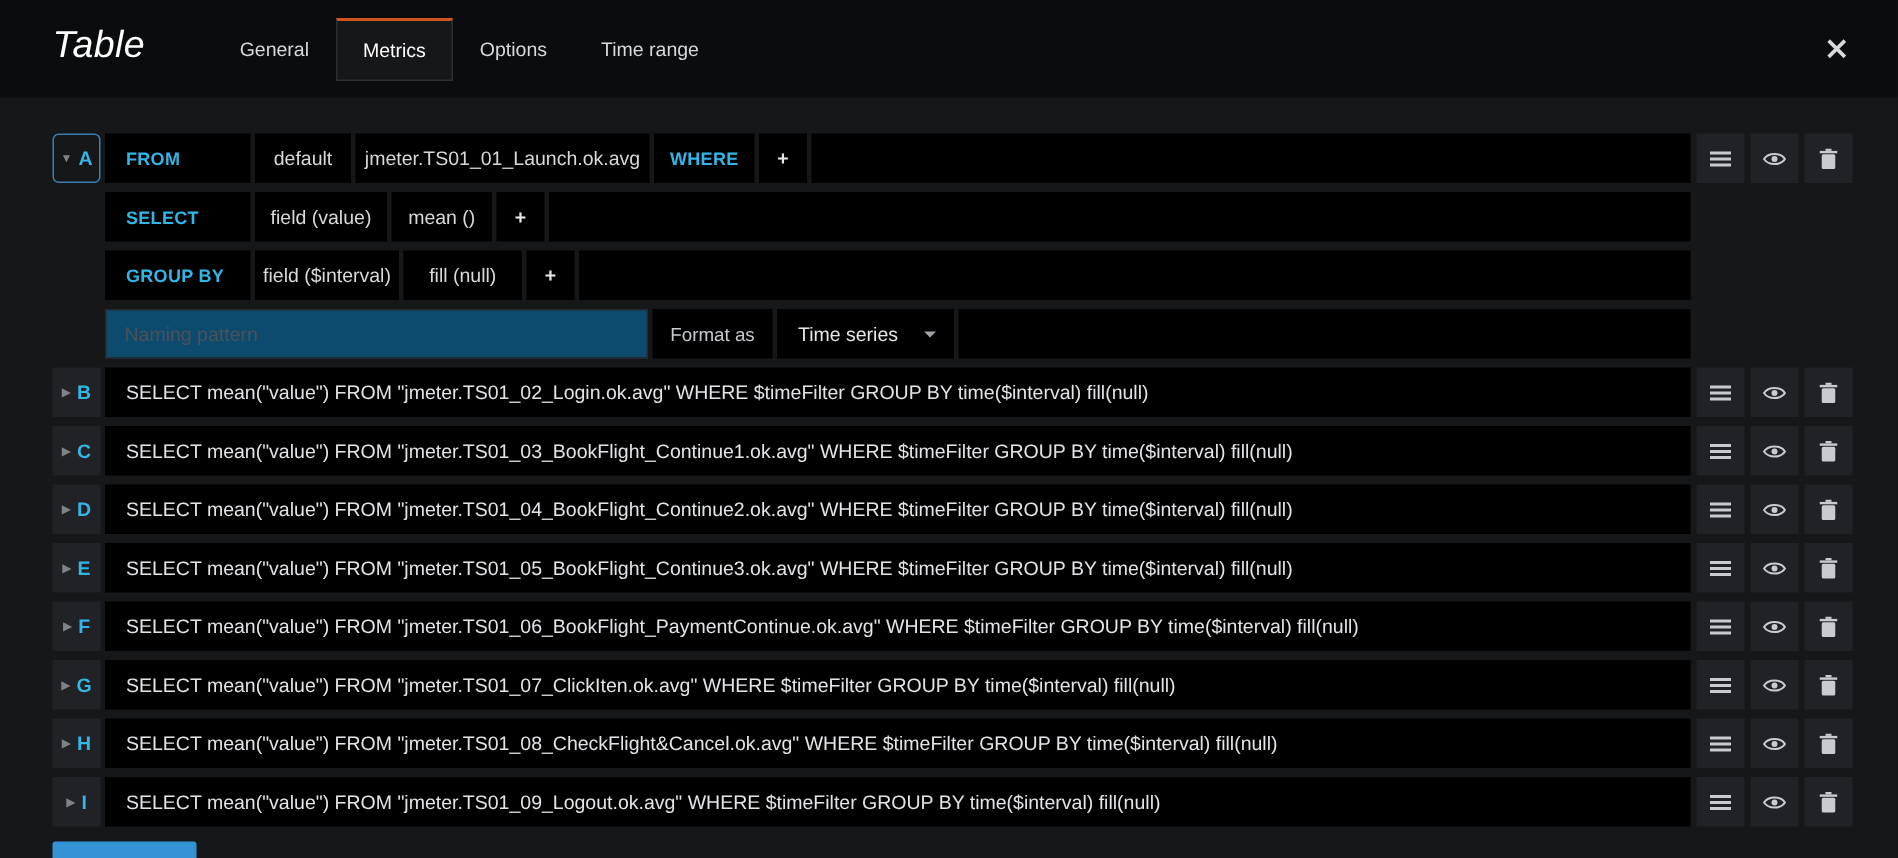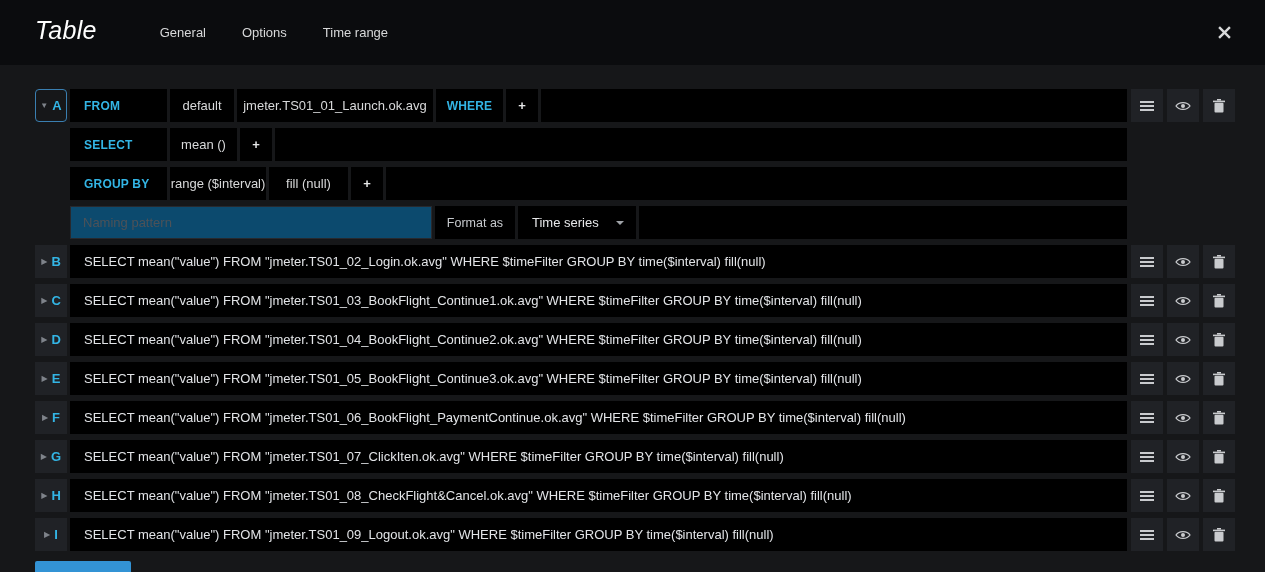--- a/index.html
+++ b/index.html
@@ -106,20 +106,21 @@
 </style>
 </head>
 <body>
 
 <div class="screen">
 
   <div class="header">
     <div class="panel-title">Table</div>
     <div class="tabs">
       <div class="tab">General</div>
+      <div class="tab active">Metrics</div>
       <div class="tab">Options</div>
       <div class="tab">Time range</div>
     </div>
     <div class="close-btn">
       <svg width="13" height="13" viewBox="0 0 12 12">
           <path d="M1 1 L11 11 M11 1 L1 11" stroke="#d8d9da" stroke-width="2.2" fill="none"></path>
         </svg>
     </div>
   </div>
 
@@ -157,28 +158,29 @@
           <svg width="12" height="14" viewBox="0 0 12 14">
               <rect x="1.5" y="3.8" width="9" height="9.8" rx="1" fill="#c9cbce"></rect>
               <rect x="0" y="1.6" width="12" height="1.6" fill="#c9cbce"></rect>
               <rect x="4" y="0" width="4" height="1.6" fill="#c9cbce"></rect>
             </svg>
         </div>
       </div>
 
       <div class="qrow indent">
         <div class="seg keyword w-key">SELECT</div>
+        <div class="seg w-fld">field (value)</div>
         <div class="seg w-fn">mean ()</div>
         <div class="seg plusbtn">+</div>
         <div class="seg filler"></div>
       </div>
 
       <div class="qrow indent">
         <div class="seg keyword w-key">GROUP BY</div>
-        <div class="seg w-time">range ($interval)</div>
+        <div class="seg w-time">field ($interval)</div>
         <div class="seg w-fill">fill (null)</div>
         <div class="seg plusbtn">+</div>
         <div class="seg filler"></div>
       </div>
 
       <div class="qrow indent">
         <input class="alias-input" value="" placeholder="Naming pattern" style="">
         <div class="seg fmt-label">Format as</div>
         <div class="seg fmt-select">
           <span>Time series</span>

